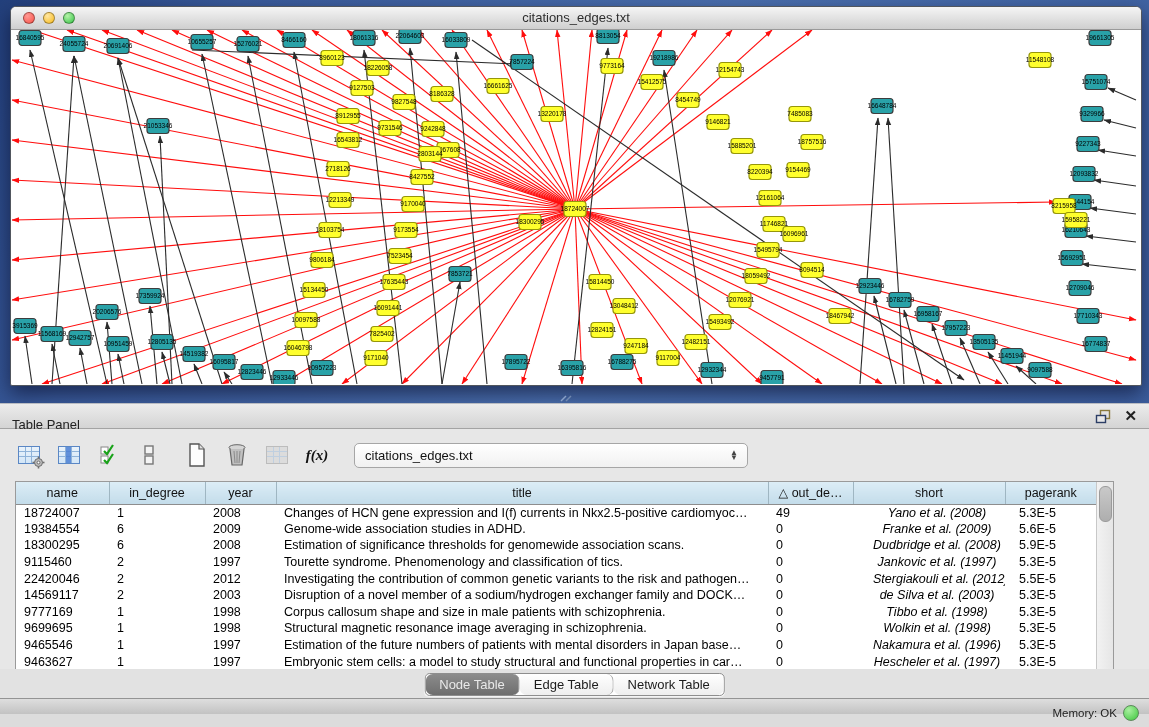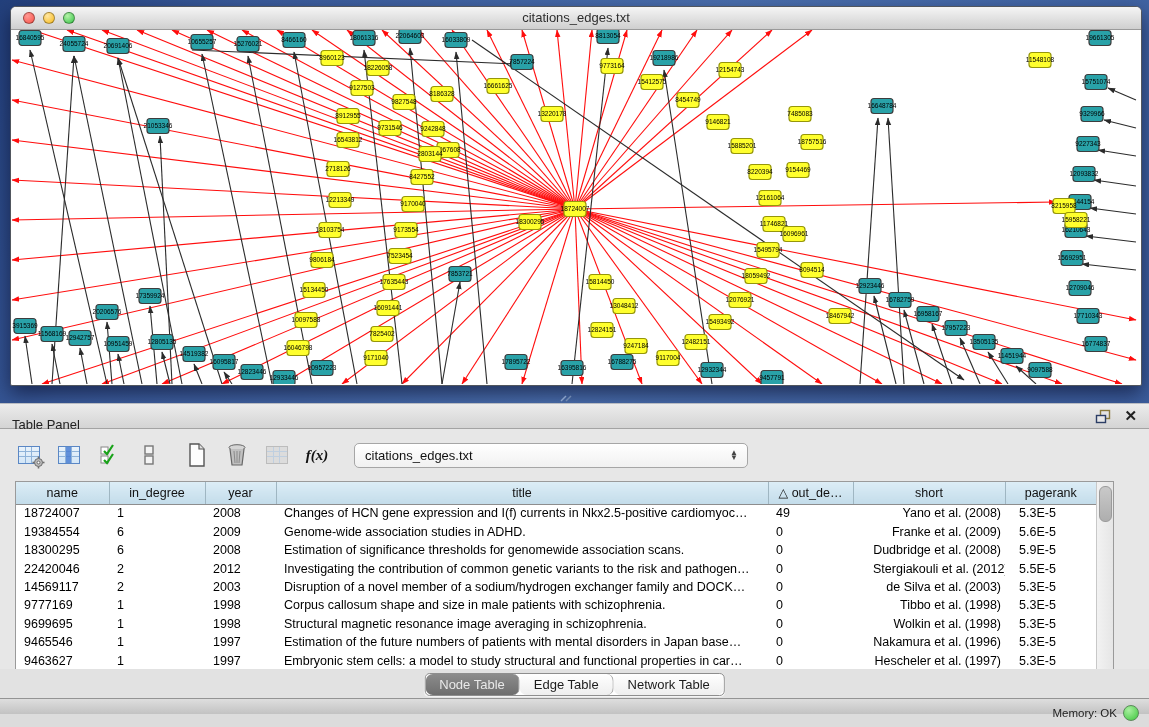--- a/index.html
+++ b/index.html
@@ -53,21 +53,21 @@
 
   #table-wrap{position:absolute;left:15px;top:52px;width:1097px;height:188px;
     border:1px solid #9a9a9a;background:#fff;display:flex;}
   table{border-collapse:collapse;table-layout:fixed;width:1080px;}
   thead th{height:22px;box-sizing:border-box;font-size:12.5px;font-weight:normal;color:#111;
     background:linear-gradient(#dcedf6,#c3dcea);border-right:1px solid #9fb6c2;
     border-bottom:1px solid #8d8d8d;text-align:center;overflow:hidden;white-space:nowrap;}
   thead th:last-child{border-right:none;}
   tbody td{height:16px;font-size:12.5px;color:#000;white-space:nowrap;overflow:hidden;
     padding:0 4px 0 8px;box-sizing:border-box;}
-  td.c-short{text-align:right;padding-left:20px;}
+  td.c-short{text-align:center;padding-left:20px;font-style:italic;}
   td.c-pagerank{padding-left:14px;}
   #vscroll{width:16px;background:linear-gradient(90deg,#f2f2f2,#e6e6e6);border-left:1px solid #c8c8c8;position:relative;}
   #vscroll .thumb{position:absolute;left:2px;top:4px;width:11px;height:34px;border-radius:6px;
     background:linear-gradient(#c9c9c9,#aeaeae);border:1px solid #9b9b9b;}
 
   #tabrow{position:absolute;left:0;top:669px;width:1149px;height:29px;background:#e2e2e2;}
   #tabs{position:absolute;left:50%;top:4px;transform:translateX(-50%);display:flex;
     border:1px solid #8e8e8e;border-radius:5px;overflow:hidden;background:#fff;
     box-shadow:0 1px 1px rgba(255,255,255,.7);}
   .tab{padding:3px 14px;font-size:13px;color:#1c1c1c;background:linear-gradient(#ffffff,#eeeeee);
@@ -774,20 +774,29 @@
           <tr>
             <td class="c-name">18300295</td>
             <td class="c-in_degree">6</td>
             <td class="c-year">2008</td>
             <td class="c-title">Estimation of significance thresholds for genomewide association scans.</td>
             <td class="c-out_degree">0</td>
             <td class="c-short">Dudbridge et al. (2008)</td>
             <td class="c-pagerank">5.9E-5</td>
           </tr>
           <tr>
+            <td class="c-name">9115460</td>
+            <td class="c-in_degree">2</td>
+            <td class="c-year">1997</td>
+            <td class="c-title">Tourette syndrome. Phenomenology and classification of tics.</td>
+            <td class="c-out_degree">0</td>
+            <td class="c-short">Jankovic et al. (1997)</td>
+            <td class="c-pagerank">5.3E-5</td>
+          </tr>
+          <tr>
             <td class="c-name">22420046</td>
             <td class="c-in_degree">2</td>
             <td class="c-year">2012</td>
             <td class="c-title">Investigating the contribution of common genetic variants to the risk and pathogen…</td>
             <td class="c-out_degree">0</td>
             <td class="c-short">Stergiakouli et al. (2012)</td>
             <td class="c-pagerank">5.5E-5</td>
           </tr>
           <tr>
             <td class="c-name">14569117</td>

